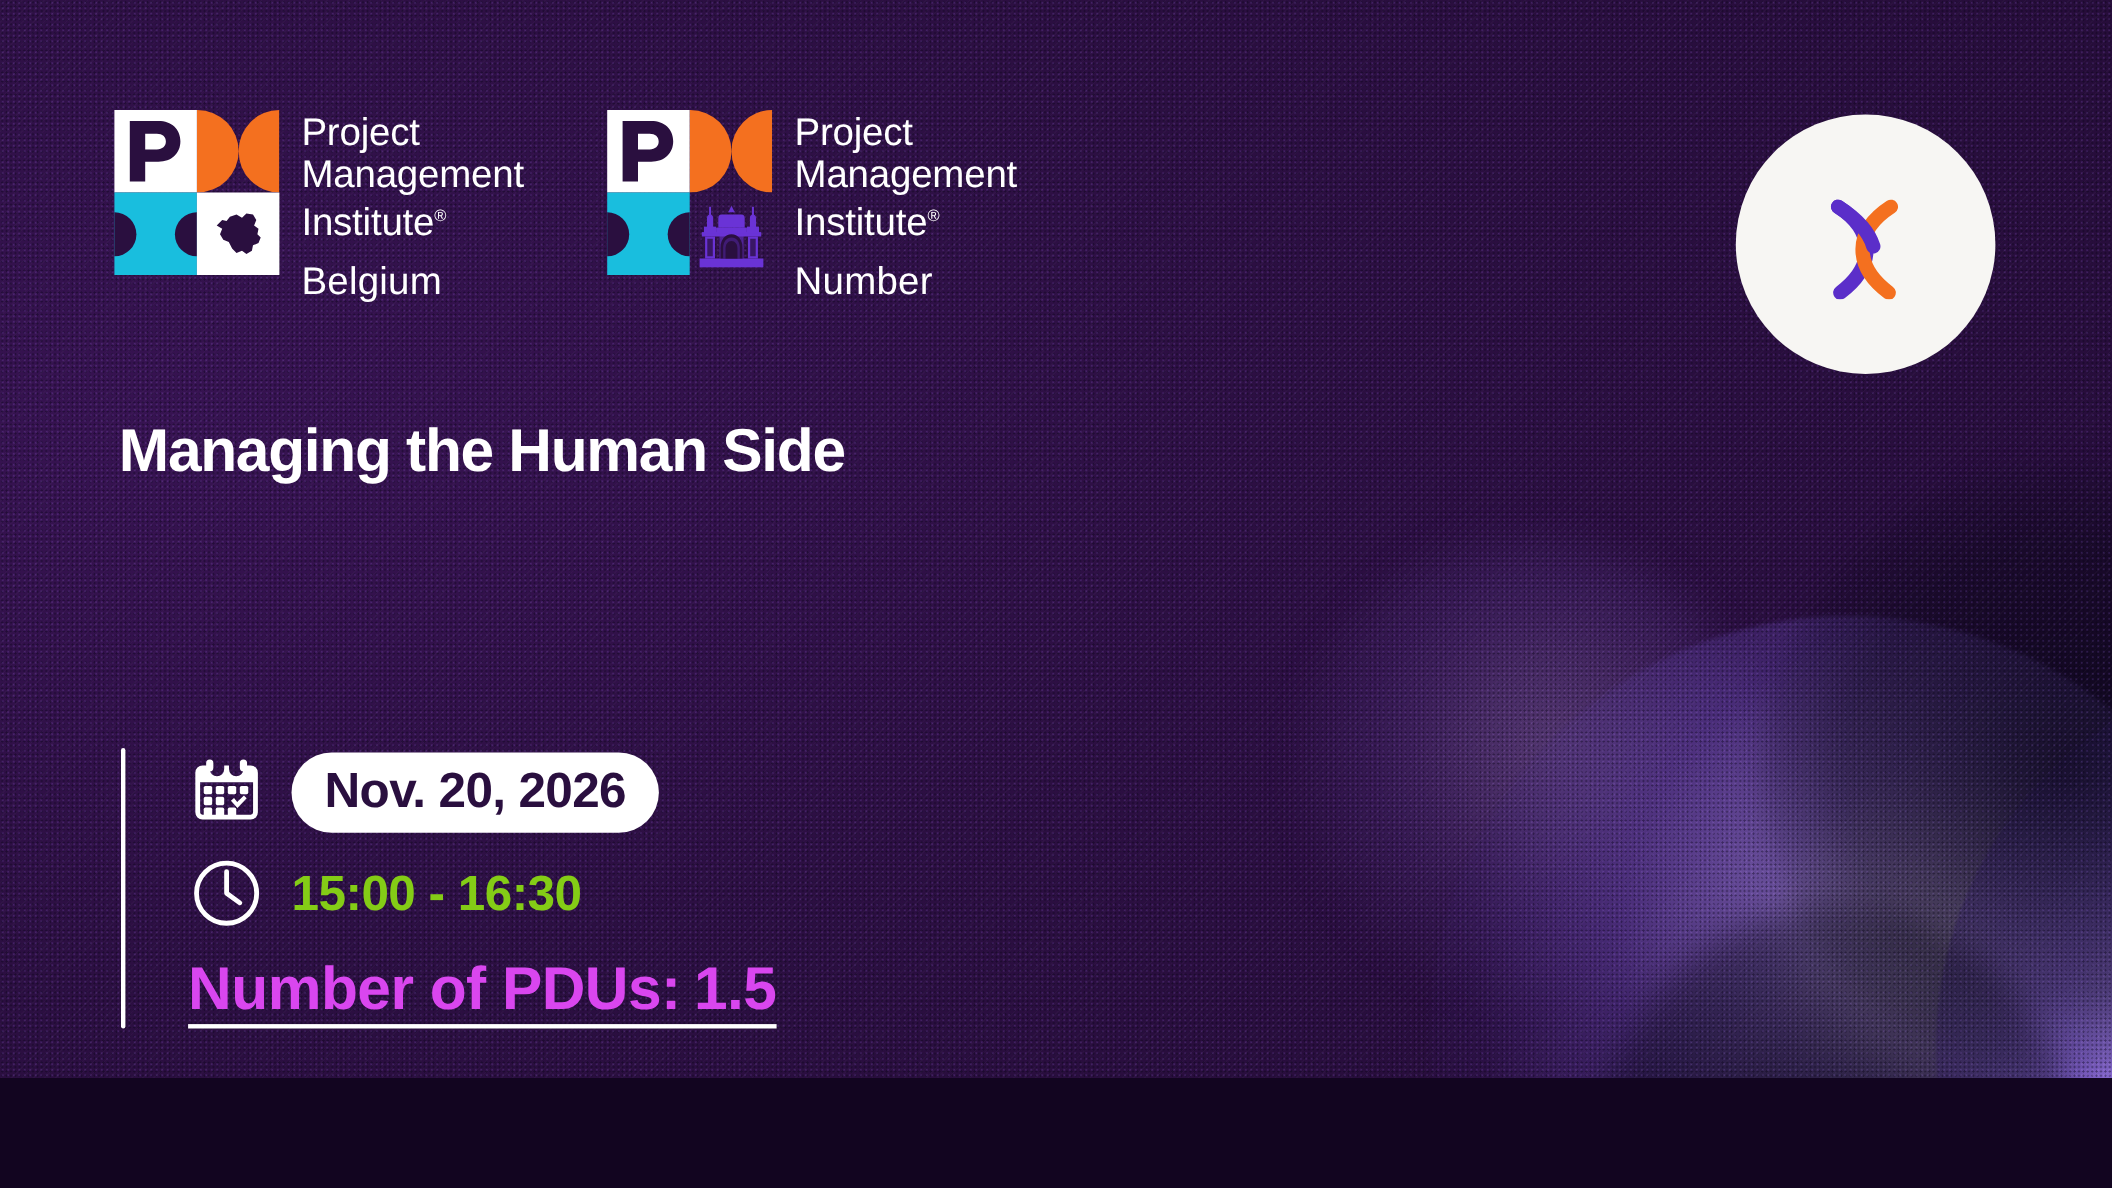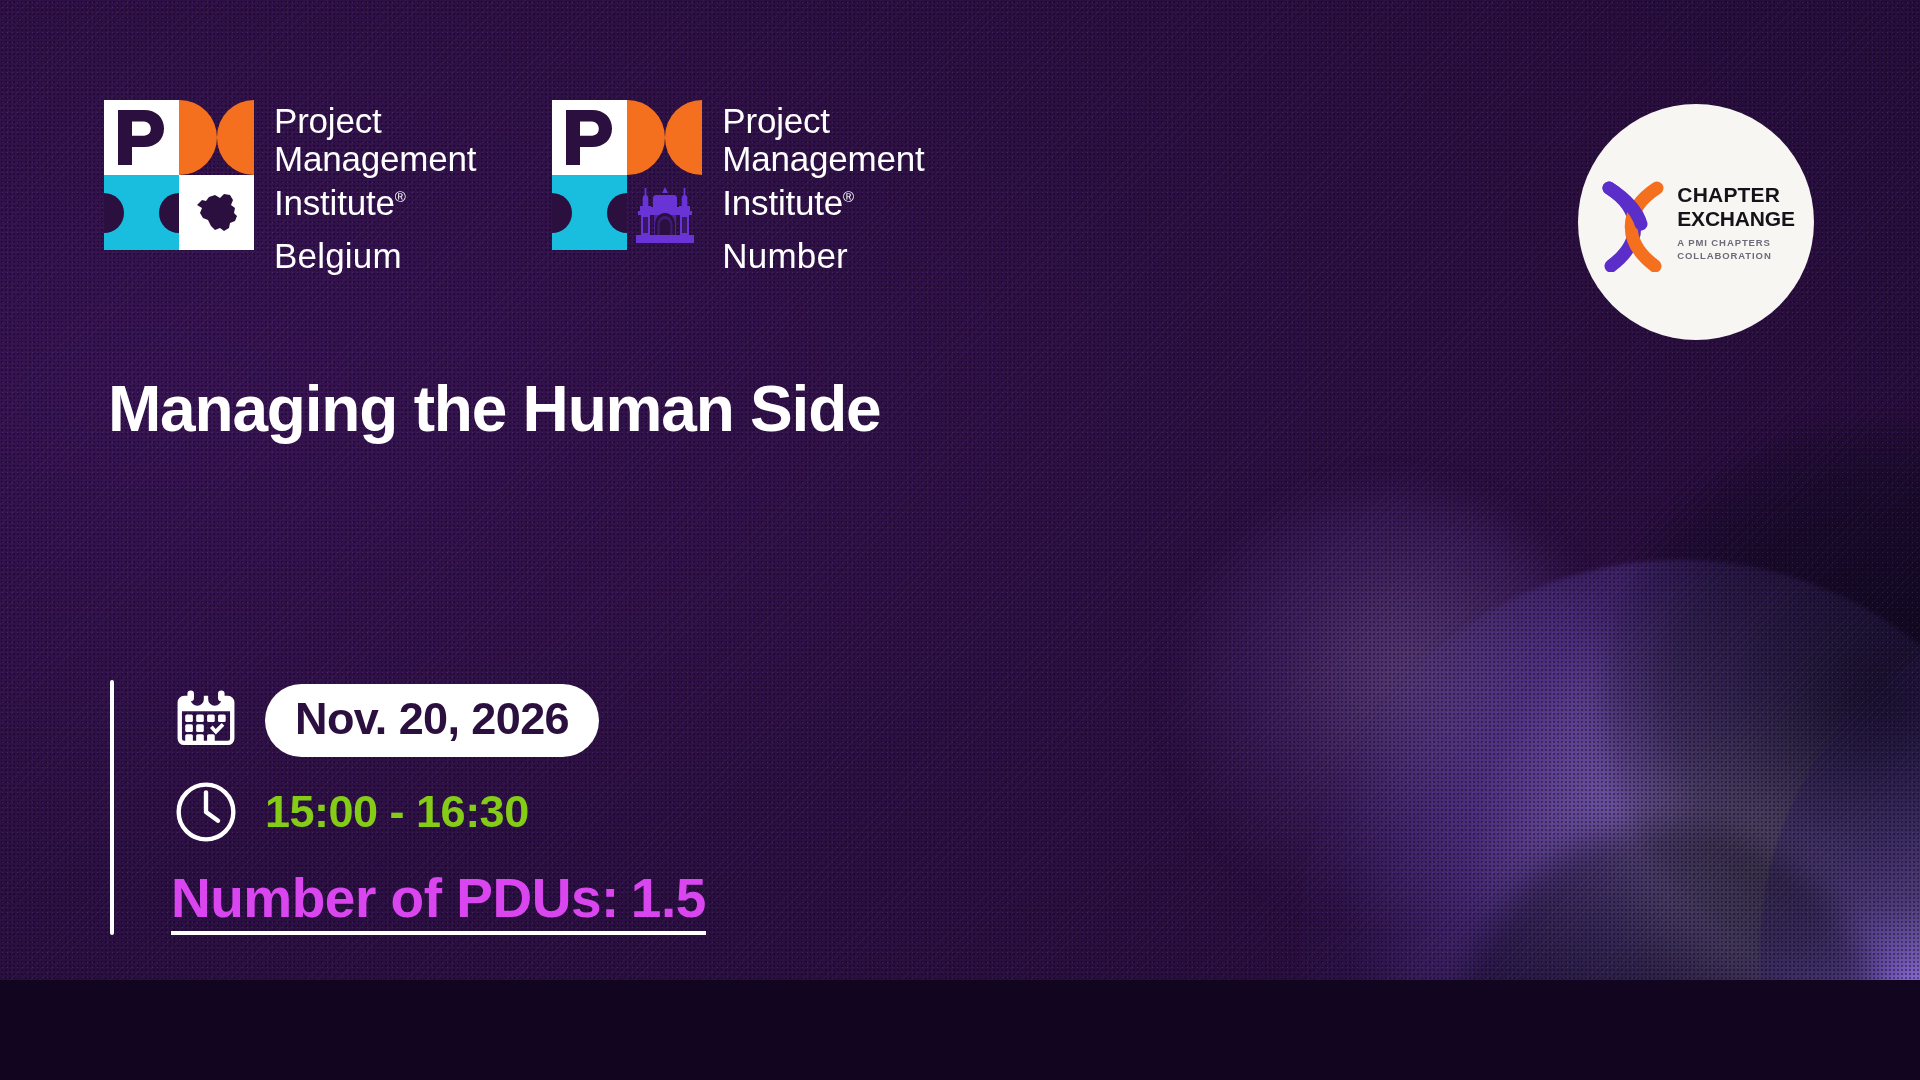--- a/index.html
+++ b/index.html
@@ -178,21 +178,21 @@
     font-size:9.5px; line-height:12px; letter-spacing:.9px;
     margin-top:1px;
   }
   .badge-l3{ margin-top:6px; }
 
   
   .title{
     position:absolute; left:108px; top:355px;
     width:1180px;
     color:#ffffff;
-    font-size:64px; line-height:108px;
+    font-size:55px; line-height:108px;
     font-weight:700; letter-spacing:-1.2px;
   }
 
   
   .info{
     position:absolute; left:110px; top:680px;
     display:flex; align-items:stretch; gap:36px;
   }
   .rule{ width:4px; background:#ffffff; border-radius:2px; }
   .info-rows{ display:flex; flex-direction:column; gap:20px; padding-top:4px;margin-left:21px; }
@@ -318,26 +318,20 @@
   </div>
 
   <div class="badge">
     <div class="badge-x">
       <svg viewBox="0 0 74 92" aria-hidden="true">
         <path d="M12 8 C 46 30, 46 62, 14 86" stroke="#5b2ec9" stroke-width="13" stroke-linecap="round" fill="none"></path>
         <path d="M60 8 C 26 30, 26 62, 58 86" stroke="#f4701f" stroke-width="13" stroke-linecap="round" fill="none"></path>
         <path d="M12 8 C 34 22, 41 34, 44 44" stroke="#5b2ec9" stroke-width="13" stroke-linecap="round" fill="none"></path>
       </svg>
     </div>
-    <div class="badge-text">
-      <div class="badge-l1">CHAPTER</div>
-      <div class="badge-l2">EXCHANGE</div>
-      <div class="badge-l3">A PMI CHAPTERS</div>
-      <div class="badge-l4">COLLABORATION</div>
-    </div>
   </div>
 
   <div class="title">
     <div>Managing the Human Side</div>
   </div>
 
   <div class="info">
     <div class="rule"></div>
     <div class="info-rows">
 

